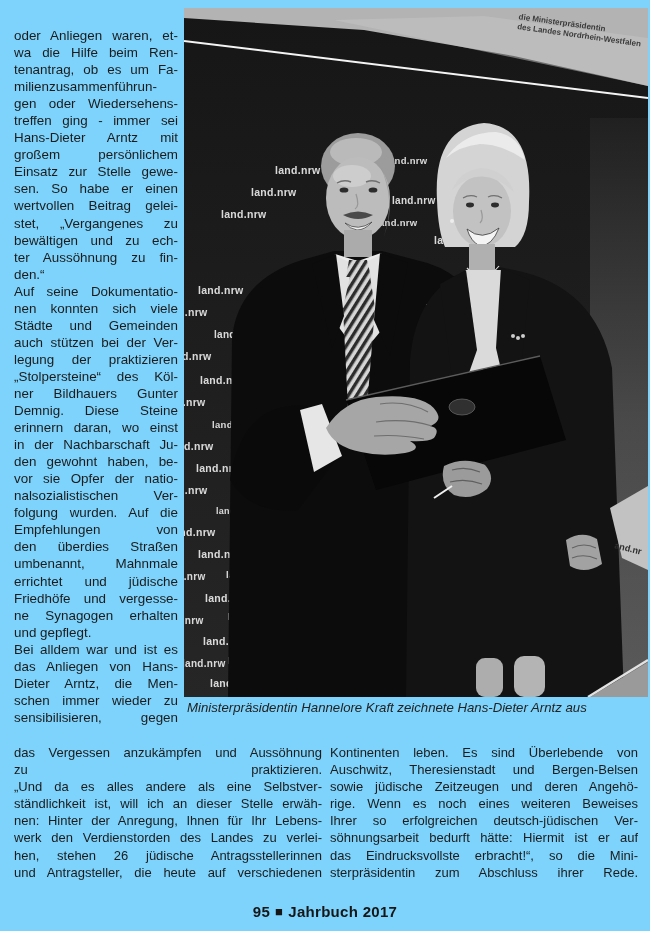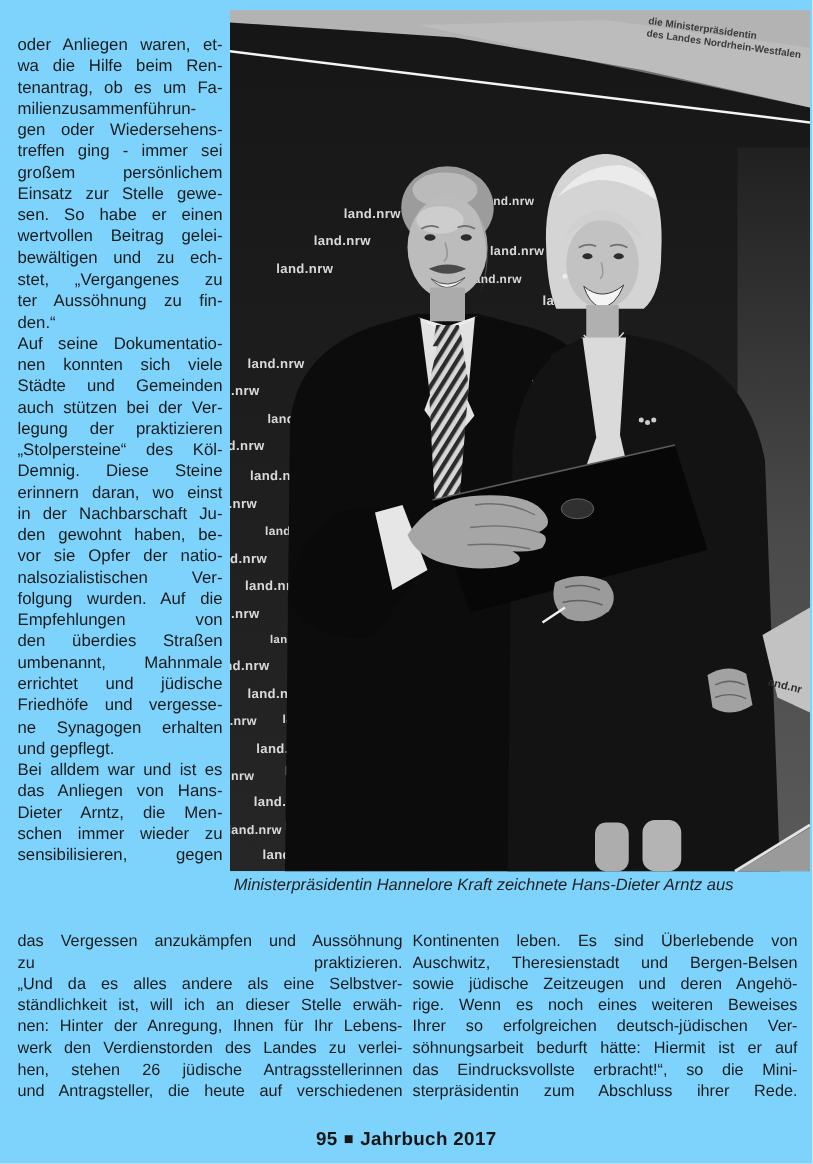--- a/index.html
+++ b/index.html
@@ -41,34 +41,36 @@
 
 <div class="page">
 
   <div class="narrow-col" id="narrowCol">
       <div class="ln">oder Anliegen waren, et-</div>
       <div class="ln">wa die Hilfe beim Ren-</div>
       <div class="ln">tenantrag, ob es um Fa-</div>
       <div class="ln">milienzusammenführun-</div>
       <div class="ln">gen oder Wiedersehens-</div>
       <div class="ln">treffen ging - immer sei</div>
+      <div class="ln">Hans-Dieter Arntz mit</div>
       <div class="ln">großem persönlichem</div>
       <div class="ln">Einsatz zur Stelle gewe-</div>
       <div class="ln">sen. So habe er einen</div>
       <div class="ln">wertvollen Beitrag gelei-</div>
+      <div class="ln">stet, „Vergangenes zu</div>
       <div class="ln">bewältigen und zu ech-</div>
-      <div class="ln">stet, „Vergangenes zu</div>
       <div class="ln">ter Aussöhnung zu fin-</div>
       <div class="ln end">den.“</div>
       <div class="ln">Auf seine Dokumentatio-</div>
       <div class="ln">nen konnten sich viele</div>
       <div class="ln">Städte und Gemeinden</div>
       <div class="ln">auch stützen bei der Ver-</div>
       <div class="ln">legung der praktizieren</div>
       <div class="ln">„Stolpersteine“ des Köl-</div>
+      <div class="ln">ner Bildhauers Gunter</div>
       <div class="ln">Demnig. Diese Steine</div>
       <div class="ln">erinnern daran, wo einst</div>
       <div class="ln">in der Nachbarschaft Ju-</div>
       <div class="ln">den gewohnt haben, be-</div>
       <div class="ln">vor sie Opfer der natio-</div>
       <div class="ln">nalsozialistischen Ver-</div>
       <div class="ln">folgung wurden. Auf die</div>
       <div class="ln">Empfehlungen von</div>
       <div class="ln">den überdies Straßen</div>
       <div class="ln">umbenannt, Mahnmale</div>

